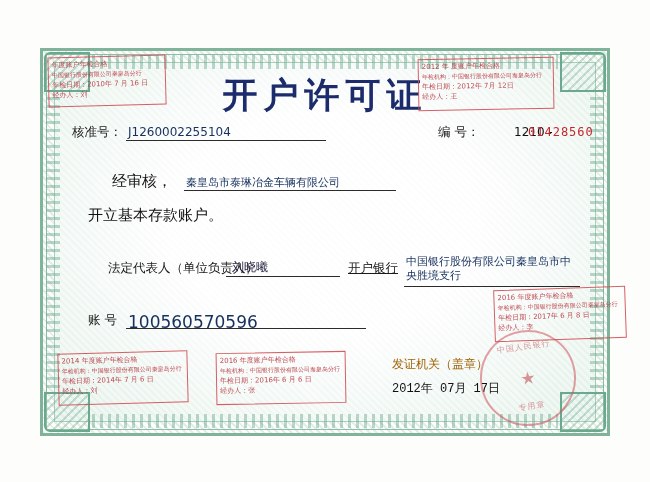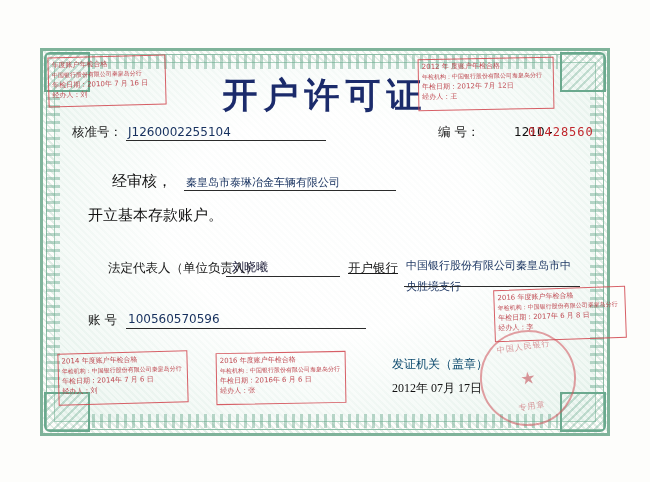--- a/index.html
+++ b/index.html
@@ -172,25 +172,25 @@
     left: 0; bottom: 12px;
     width: 92px;
     text-align: center;
     font-size: 8px;
     letter-spacing: 1px;
   }
   .issuer {
     position: absolute;
     font-family: "DejaVu Serif", "Liberation Serif", serif;
     font-size: 12px;
-    color: #0c4a6e;
+    color: #a16207;
   }
   .date-line {
     position: absolute;
-    font-family: Liberation Serif, serif;
+    font-family: Liberation Mono, monospace;
     font-size: 12px;
     color: #111;
   }
 </style>
 </head>
 <body>
 
 <div id="cert">
 
   <div class="border-outer"></div>
@@ -219,25 +219,25 @@
   <div class="val" style="left:186px; top:175px; font-size:11px;">秦皇岛市泰琳冶金车辆有限公司</div>
   <div class="uline" style="left:184px; top:190px; width:212px;"></div>
 
   <div class="big-line" style="left:88px; top:206px;">开立基本存款账户。</div>
 
   <div class="lbl" style="left:88px; top:260px;margin-left:20px;">法定代表人（单位负责人）</div>
   <div class="hand" style="left:232px; top:259px;">刘晓曦</div>
   <div class="uline" style="left:226px; top:276px; width:114px;"></div>
 
   <div class="lbl" style="left:348px; top:260px;text-decoration:underline;">开户银行</div>
-  <div class="val" style="left:406px; top:255px; font-size:11px; width:170px; white-space:normal; line-height:21px;">中国银行股份有限公司秦皇岛市中央胜境支行</div>
+  <div class="val" style="left:406px; top:255px; font-size:11px; width:170px; white-space:normal; line-height:14px;">中国银行股份有限公司秦皇岛市中央胜境支行</div>
   <div class="uline" style="left:404px; top:286px; width:176px;"></div>
 
   <div class="lbl" style="left:88px; top:312px;">账 号</div>
-  <div class="val" style="left:128px; top:312px; font-size:12px;text-align:right;">100560570596</div>
+  <div class="val" style="left:128px; top:312px; font-size:17px;text-align:right;">100560570596</div>
   <div class="uline" style="left:126px; top:328px; width:240px;"></div>
 
   <div class="issuer" style="left:392px; top:356px;">发证机关（盖章）</div>
   <div class="date-line" style="left:392px; top:380px;">2012年 07月 17日</div>
 
   <div class="round-stamp" style="left:480px; top:330px;">
     <div class="txt-top">中国人民银行</div>
     <div class="star">★</div>
     <div class="txt-bottom">专用章</div>
   </div>

